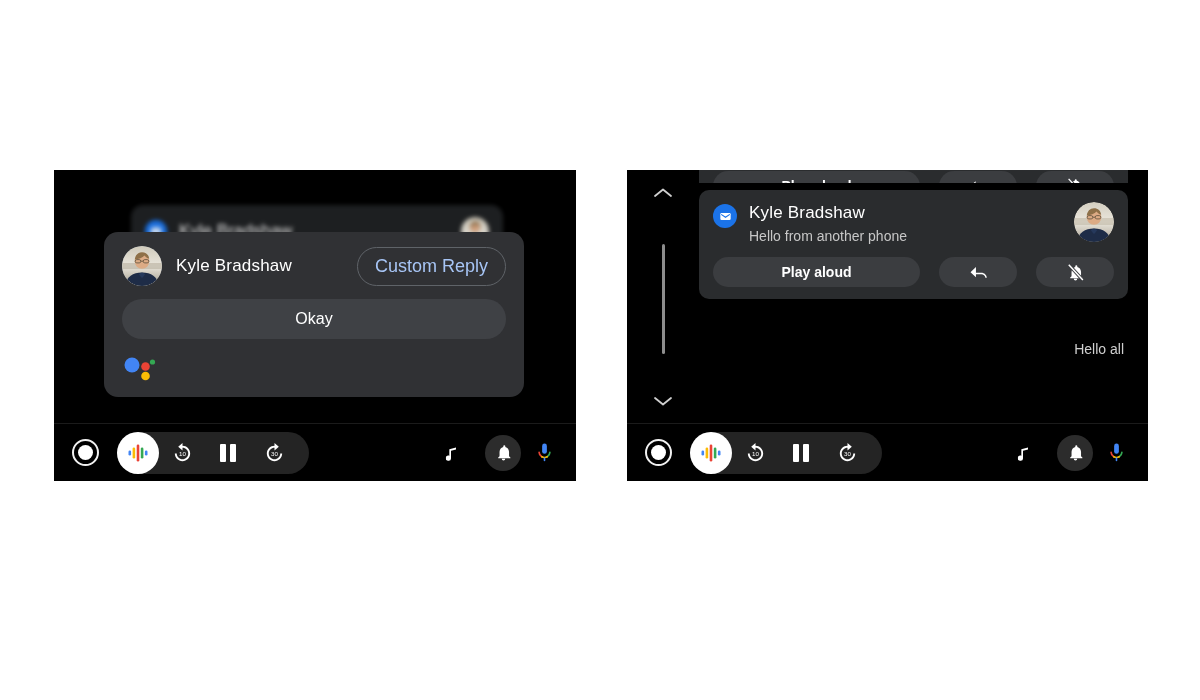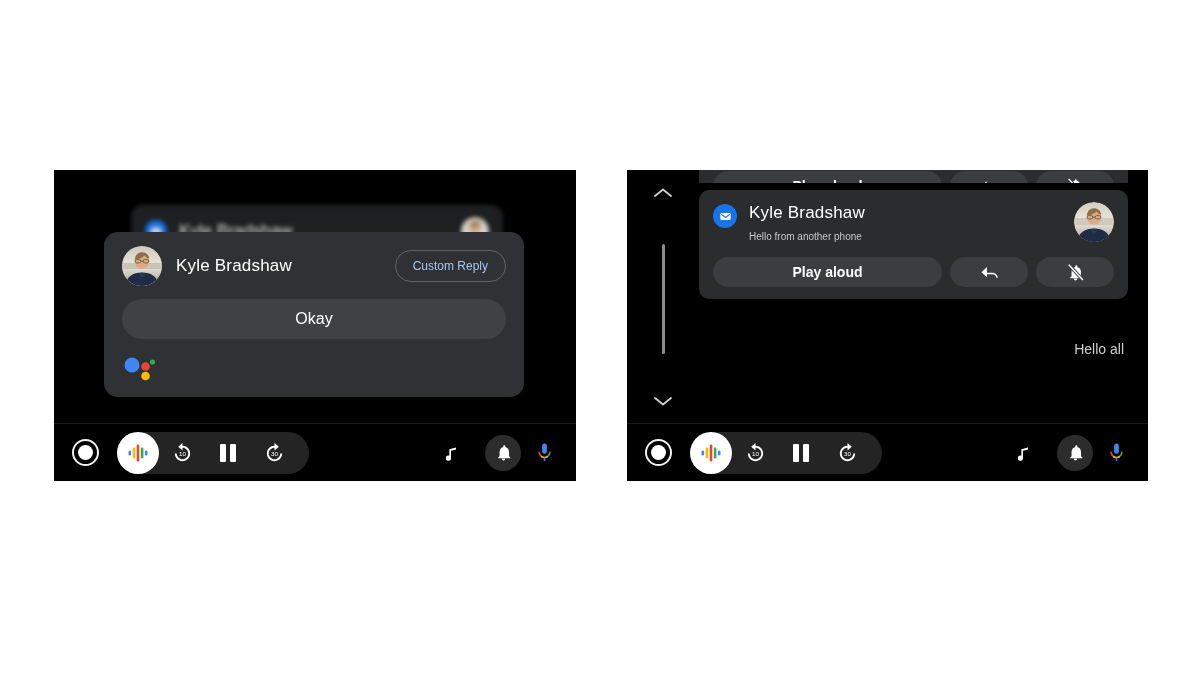--- a/index.html
+++ b/index.html
@@ -174,21 +174,21 @@
     color: #ffffff;
     font-size: 17px;
     letter-spacing: .2px;
     flex: 1 1 auto;
     white-space: nowrap;
   }
   .custom-reply {
     border: 1px solid #5f6368;
     border-radius: 20px;
     color: #a7c5f5;
-    font-size: 12px;
+    font-size: 18px;
     padding: 8px 17px;
     background: transparent;
     white-space: nowrap;
     cursor: pointer;
   }
   .dlg-row2 {
     display: flex;
     gap: 10px;
     margin-top: 13px;
   }
@@ -272,33 +272,33 @@
   }
   .nc-text { flex: 1 1 auto; min-width: 0; }
   .nc-title {
     color: #ffffff;
     font-size: 17px;
     line-height: 21px;
     letter-spacing: .2px;
   }
   .nc-body {
     color: #c7c7c7;
-    font-size: 10px;
+    font-size: 14px;
     line-height: 19px;
     margin-top: 4px;
   }
   .nc-avatar {
     width: 40px; height: 40px;
     border-radius: 50%;
     overflow: hidden;
     flex: 0 0 auto;
   }
   .nc-actions {
     display: flex;
-    gap: 8px;
+    gap: 19px;
     margin-top: 11px;
   }
   .act {
     background: #3b3d40;
     border: none;
     border-radius: 18px;
     height: 30px;
     color: #ffffff;
     font-size: 14px;
     font-weight: bold;

